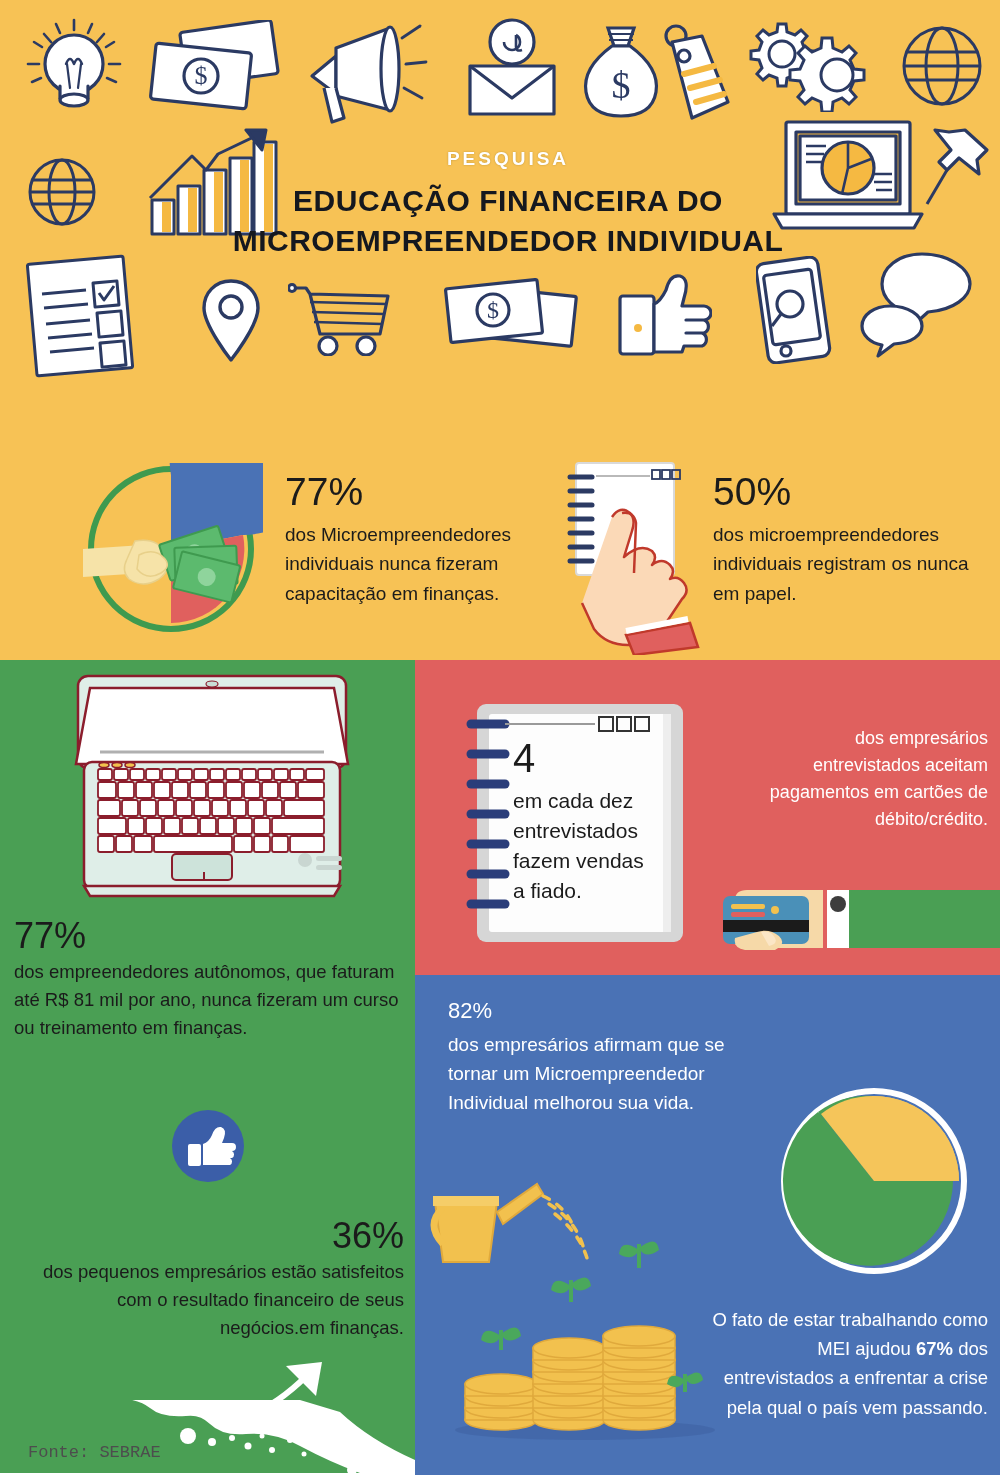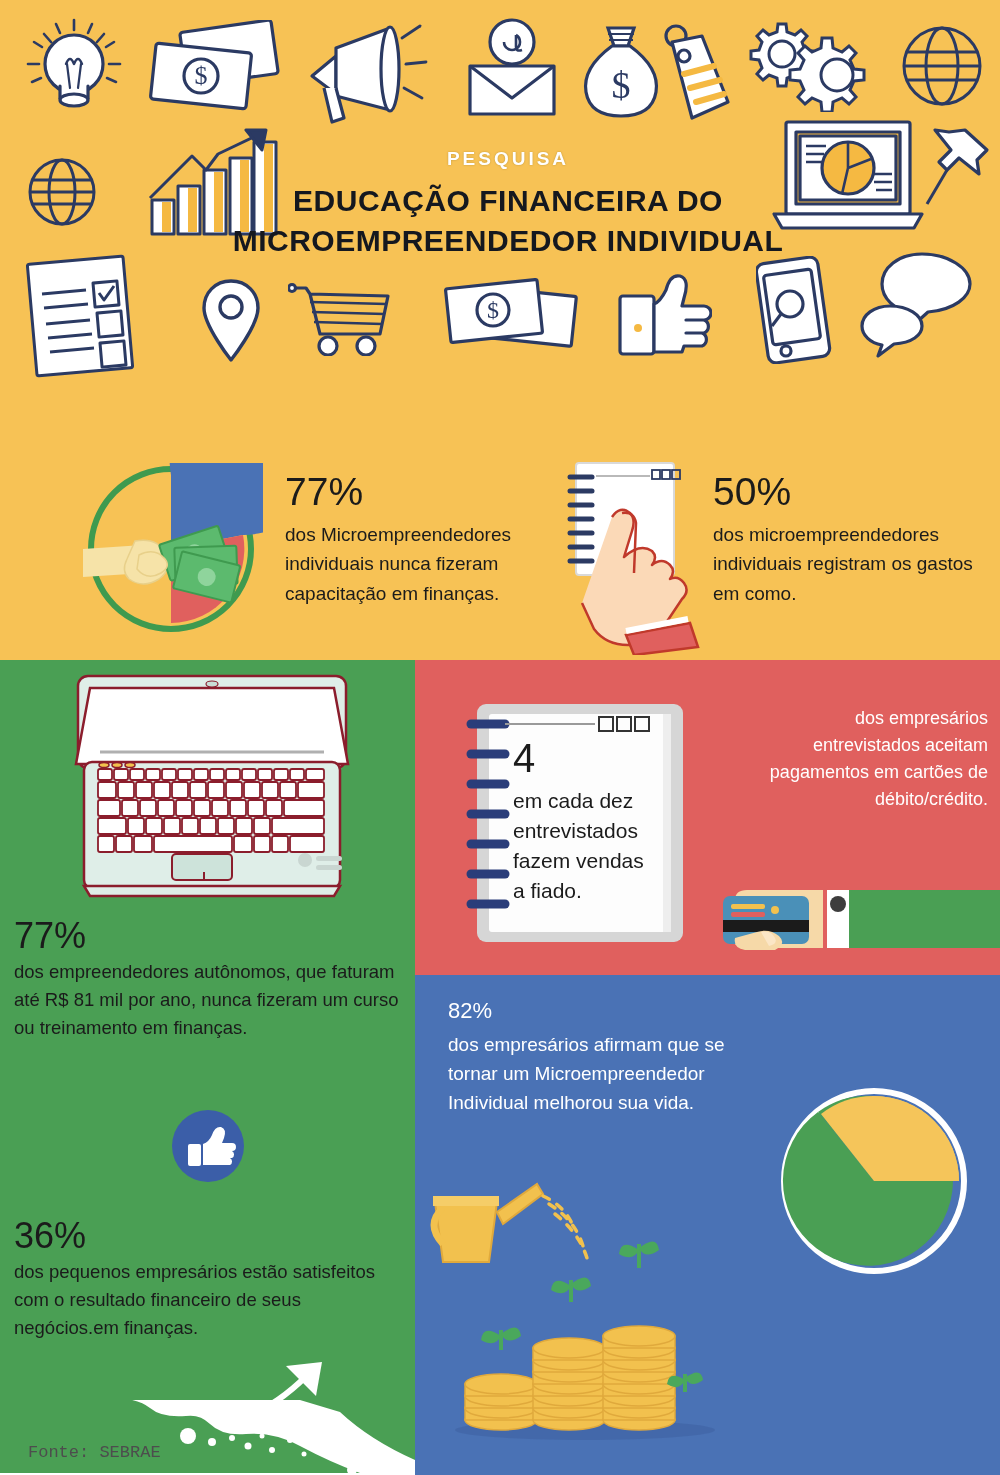--- a/index.html
+++ b/index.html
@@ -56,39 +56,39 @@
   .pad-hand { position: absolute; left: 548px; top: 455px; }
 
   
   .panel-green {
     position: absolute; left: 0; top: 660px;
     width: 415px; height: 815px;
     background: #4a9f54;
     color: #ffffff;
   }
   .g-stat-1 { position: absolute; left: 14px; top: 918px; width: 390px; z-index:3; }
-  .g-stat-2 { position: absolute; left: 14px; top: 1218px; width: 390px; z-index:3; }
+  .g-stat-2 { position: absolute; left: 14px; top: 1218px; width: 390px; z-index:3;text-align:right; }
   .g-stat-1 .stat-num, .g-stat-2 .stat-num { font-size: 36px; margin-bottom: 4px; }
   .g-stat-1 .stat-body, .g-stat-2 .stat-body { font-size: 18.5px; line-height: 1.52; }
   .laptop-wrap { position: absolute; left: 62px; top: 672px; }
   .thumb-badge { position: absolute; left: 172px; top: 1110px; }
   .arrow-up { position: absolute; left: 210px; top: 1360px; }
 
   
   .panel-red {
     position: absolute; left: 415px; top: 660px;
     width: 585px; height: 315px;
     background: #e0605e;
     color: #ffffff;
   }
   .r-stat { position: absolute; left: 760px; top: 705px; width: 228px;
             text-align: right; z-index: 4; }
   .r-stat .stat-text { color: #ffffff; }
   .r-stat .stat-num { font-size: 34px; margin-bottom: 4px; }
-  .r-stat .stat-body { font-size: 18px; line-height: 1.5; }
+  .r-stat .stat-body { font-size: 18px; line-height: 1.5; margin-top: 20px; }
 
   .notepad {
     position: absolute; left: 463px; top: 702px;
     width: 228px; height: 243px;
     z-index: 4;
   }
   .card-hand { position: absolute; left: 705px; top: 878px; z-index: 3; }
 
   
   .panel-blue {
@@ -407,21 +407,21 @@
       <path d="M64 62 q8 -12 18 -4 q6 6 2 18 l-8 26 q16 -14 28 -6 q6 6 0 14 q10 -8 18 0 q6 6 0 14 q8 -4 14 4 q6 8 -2 16 l-20 30 q-12 16 -34 16 q-22 0 -34 -16 L34 148" fill="#fbd9b7" stroke="#c0392b" stroke-width="2.5" stroke-linejoin="round"></path>
       <path d="M74 58 q12 -2 14 10 l-2 50" fill="none" stroke="#c0392b" stroke-width="2.5"></path>
       <path d="M78 180 L142 168 L150 192 L86 200 Z" fill="#e0605e" stroke="#c0392b" stroke-width="2.5"></path>
       <path d="M78 176 L140 164" stroke="#ffffff" stroke-width="6"></path>
     </svg>
   </div>
 
   <div class="y-stat-2">
     <div class="stat-text">
       <div class="stat-num">50%</div>
-      <div class="stat-body">dos microempreendedores individuais registram os gastos em como.</div>
+      <div class="stat-body">dos microempreendedores individuais registram os nunca em papel.</div>
     </div>
   </div>
 
   <div class="panel-green"></div>
 
   <div class="laptop-wrap">
     <svg width="300" height="240" viewBox="0 0 300 240">
       <rect x="16" y="4" width="268" height="92" rx="10" fill="#dfeee8" stroke="#8b1d2c" stroke-width="2.5"></rect>
       <path d="M28 16 L272 16 L286 92 L14 92 Z" fill="#ffffff" stroke="#8b1d2c" stroke-width="2.5"></path>
       <path d="M38 80 L262 80" stroke="#b0b0b0" stroke-width="3"></path>
@@ -699,20 +699,23 @@
         </g>
         <g transform="translate(246,188)">
           <path d="M14 24 L14 6" stroke="#4aa85c" stroke-width="4" fill="none"></path>
           <path d="M14 12 q-16 -10 -18 4 q12 8 18 -4 Z"></path>
           <path d="M14 10 q16 -12 18 2 q-12 9 -18 -2 Z"></path>
         </g>
       </g>
     </svg>
   </div>
 
+  <div class="b-stat-2">
+    <span>O fato de estar trabalhando como MEI ajudou </span><b>67%</b><span> dos entrevistados a enfrentar a crise pela qual o país vem passando.</span>
+  </div>
 
   <div class="footer-wave">
     <svg width="415" height="75" viewBox="0 0 415 75">
       <rect x="0" y="0" width="415" height="75" fill="#ffffff"></rect>
       <path d="M0 0 L415 0 L415 75 L0 75 Z" fill="#ffffff"></path>
       <path d="M0 0 L120 0 Q140 2 150 10 Q162 20 186 18 Q200 16 210 26 Q222 38 246 36 Q275 34 300 48 Q330 64 360 75 L0 75 Z" fill="#4a9f54" transform="translate(0,-2)"></path>
       <path d="M300 0 L415 0 L415 60 Q370 40 340 12 Z" fill="#4a9f54"></path>
       <g fill="#ffffff">
         <circle cx="188" cy="36" r="8"></circle>
         <circle cx="212" cy="42" r="4"></circle>

